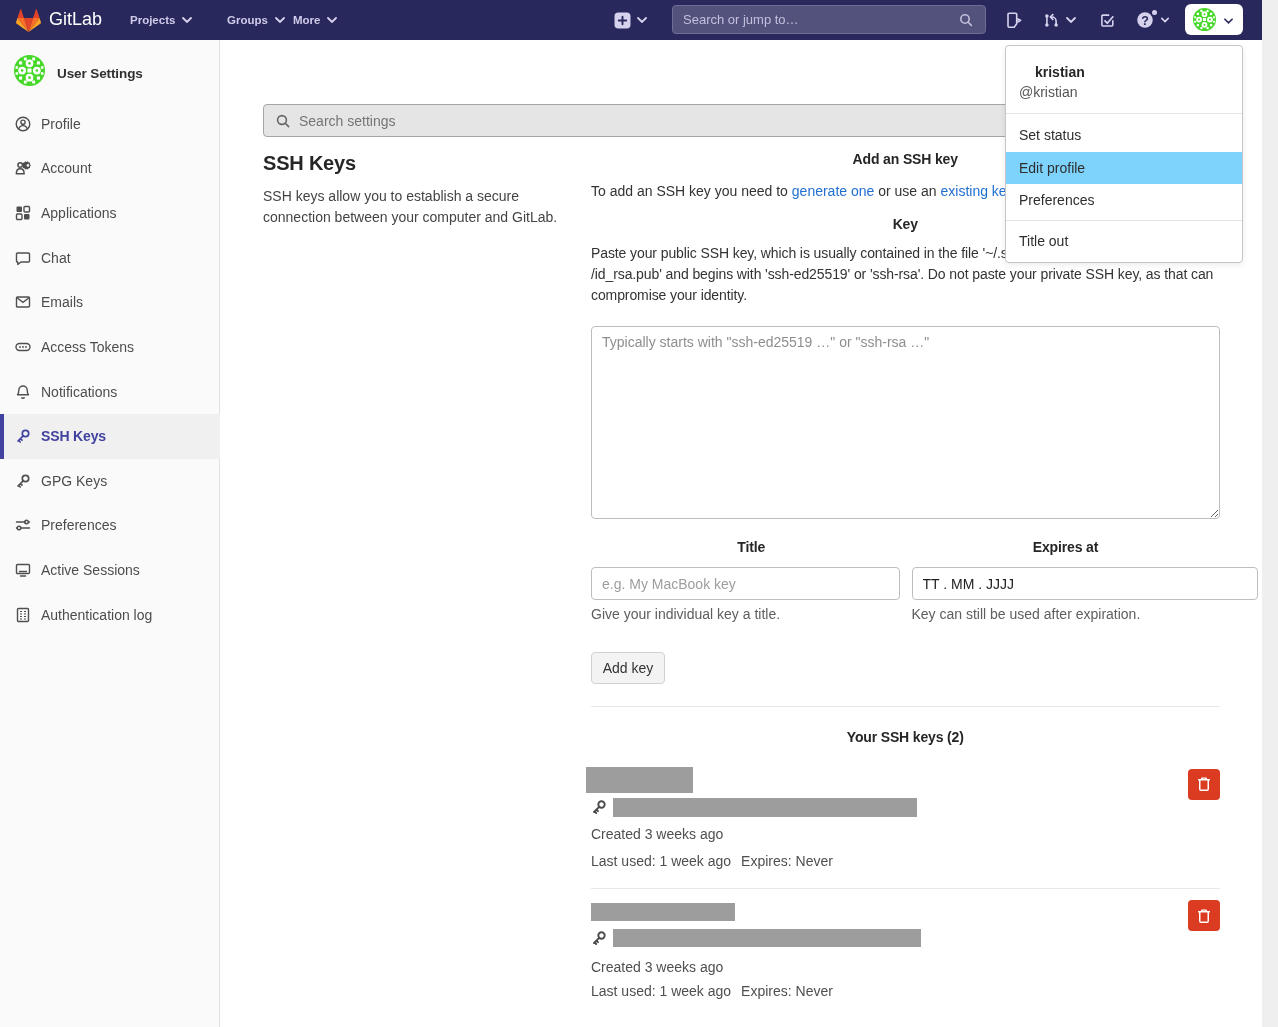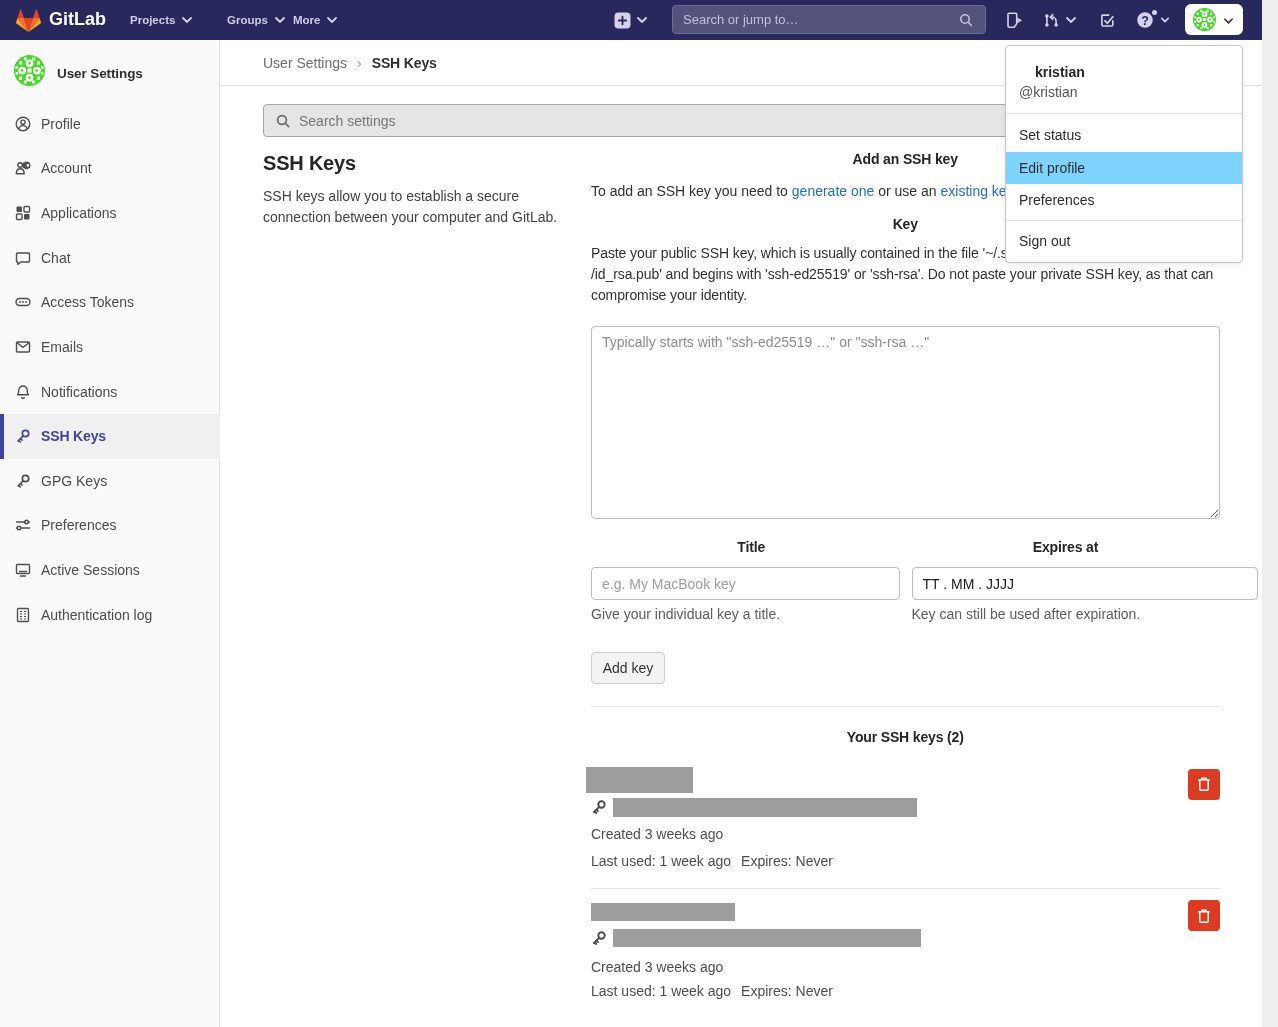--- a/index.html
+++ b/index.html
@@ -5,21 +5,21 @@
 * { margin:0; padding:0; box-sizing:border-box; }
 html,body { width:1278px; height:1027px; overflow:hidden; font-family:"Liberation Sans", sans-serif; background:#fff; }
 body { position:relative; font-size:14px; color:#333; }
 
 
 .scrollstrip { position:absolute; right:0; top:0; width:16px; height:1027px; background:#efefef; z-index:50; }
 
 
 .navbar { position:absolute; left:0; top:0; width:1262px; height:40px; background:#29285c; z-index:40; }
 .nav-logo { position:absolute; left:15.5px; top:7.5px; }
-.nav-wordmark { position:absolute; left:49px; top:9px; font-size:18px; font-weight:700; color:#fff; letter-spacing:0; }
+.nav-wordmark { position:absolute; left:49px; top:9px; font-size:18px; font-weight:400; color:#fff; letter-spacing:0; }
 .nav-item { position:absolute; top:0; height:40px; display:flex; align-items:center; color:#cfcbe9; font-weight:700; font-size:11.5px; }
 .nav-chev { margin-left:7px; }
 .nav-search { position:absolute; left:672px; top:5px; width:314px; height:29px; background:#53527d; border:1px solid #6e6d95; border-radius:4px; color:#c3bfdc; font-size:13px; line-height:27px; padding-left:10px; }
 .nav-ic { position:absolute; top:0; height:40px; display:flex; align-items:center; }
 .avatar-btn { position:absolute; left:1185px; top:4px; width:58px; height:31px; background:#fff; border-radius:6px; }
 
 
 .sidebar { position:absolute; left:0; top:40px; width:220px; height:987px; background:#fafafa; border-right:1px solid #e1e1e1; z-index:10; }
 .sb-head { position:absolute; left:0; top:15px; width:220px; height:40px; }
 .sb-avatar { position:absolute; left:14px; top:0; }
@@ -71,23 +71,20 @@
 .udrop .uname { position:absolute; left:13px; top:18px; font-size:14px; font-weight:700; color:#262626;margin-left:16px; }
 .udrop .uhandle { position:absolute; left:13px; top:38px; font-size:14px; color:#555; }
 .udrop .div1 { position:absolute; left:0; top:67.5px; width:100%; border-top:1px solid #e3e3e3; }
 .udrop .div2 { position:absolute; left:0; top:174px; width:100%; border-top:1px solid #e3e3e3; }
 .ditem { position:absolute; left:0; width:100%; height:32px; line-height:32px; padding-left:13px; font-size:14px; color:#2e2e2e; }
 </style>
 </head>
 <body>
 
 <div class="content">
-  <div class="breadcrumbs">
-    <div class="bc-inner">User Settings<span class="bc-sep">›</span><b>SSH Keys</b></div>
-  </div>
   <div class="search-settings">
     <svg width="14" height="14" viewBox="0 0 14 14">
         <circle cx="6" cy="6" r="4.4" fill="none" stroke="#666" stroke-width="1.6"></circle>
         <line x1="9.3" y1="9.3" x2="12.6" y2="12.6" stroke="#666" stroke-width="1.6" stroke-linecap="round"></line>
       </svg>
     <span class="ph">Search settings</span>
   </div>
 
   <div class="col-left">
     <h4>SSH Keys</h4>
@@ -207,29 +204,29 @@
             <rect x="1.5" y="1.5" width="5.5" height="5.5" rx="1"></rect>
             <rect x="9" y="1.5" width="5.5" height="5.5" rx="1" fill="none" stroke="#4f4f4f" stroke-width="1.4"></rect>
             <rect x="1.5" y="9" width="5.5" height="5.5" rx="1" fill="none" stroke="#4f4f4f" stroke-width="1.4"></rect>
             <rect x="9" y="9" width="5.5" height="5.5" rx="1"></rect>
           </g>
         </svg>Applications</div>
     <div class="sb-item"><svg width="16" height="16" viewBox="0 0 16 16">
           <path d="M2.5 3h11a1 1 0 0 1 1 1v7a1 1 0 0 1-1 1H6l-3.2 2.4V12h-.3a1 1 0 0 1-1-1V4a1 1 0 0 1 1-1z" fill="none" stroke="#4f4f4f" stroke-width="1.4" stroke-linejoin="round"></path>
         </svg>Chat</div>
     <div class="sb-item"><svg width="16" height="16" viewBox="0 0 16 16">
+          <rect x="1.5" y="3" width="13" height="10" rx="1" fill="none" stroke="#4f4f4f" stroke-width="1.4"></rect>
+          <path d="M2 3.7l6 4.6 6-4.6" fill="none" stroke="#4f4f4f" stroke-width="1.4"></path>
+        </svg>Emails</div>
+    <div class="sb-item"><svg width="16" height="16" viewBox="0 0 16 16">
           <rect x="1" y="4.5" width="14" height="7" rx="3.5" fill="none" stroke="#4f4f4f" stroke-width="1.4"></rect>
           <circle cx="5" cy="8" r="0.9" fill="#4f4f4f"></circle>
           <circle cx="8" cy="8" r="0.9" fill="#4f4f4f"></circle>
           <circle cx="11" cy="8" r="0.9" fill="#4f4f4f"></circle>
         </svg>Access Tokens</div>
-    <div class="sb-item"><svg width="16" height="16" viewBox="0 0 16 16">
-          <rect x="1.5" y="3" width="13" height="10" rx="1" fill="none" stroke="#4f4f4f" stroke-width="1.4"></rect>
-          <path d="M2 3.7l6 4.6 6-4.6" fill="none" stroke="#4f4f4f" stroke-width="1.4"></path>
-        </svg>Emails</div>
     <div class="sb-item"><svg width="16" height="16" viewBox="0 0 16 16">
           <path d="M8 2a4.2 4.2 0 0 1 4.2 4.2c0 2.5.6 3.7 1.3 4.6H2.5c.7-.9 1.3-2.1 1.3-4.6A4.2 4.2 0 0 1 8 2z" fill="none" stroke="#4f4f4f" stroke-width="1.4" stroke-linejoin="round"></path>
           <path d="M6.5 13.2a1.6 1.6 0 0 0 3 0" fill="none" stroke="#4f4f4f" stroke-width="1.4"></path>
         </svg>Notifications</div>
     <div class="sb-item active"><svg width="16" height="16" viewBox="0 0 16 16">
           <g fill="none" stroke="#41419f" stroke-width="1.7">
             <circle cx="10.5" cy="5.5" r="3.2"></circle>
             <path d="M8.2 7.8 L3 13 M3.6 12.4 L5.2 14 M5.4 10.6 L7 12.2" stroke-linecap="round"></path>
           </g>
         </svg>SSH Keys</div>
@@ -368,16 +365,16 @@
 </div>
 
 <div class="udrop">
   <div class="uname">kristian</div>
   <div class="uhandle">@kristian</div>
   <div class="div1"></div>
   <div class="ditem" style="top:73px;">Set status</div>
   <div class="ditem" style="top:106px; background:#7dd3fc;">Edit profile</div>
   <div class="ditem" style="top:138px;">Preferences</div>
   <div class="div2"></div>
-  <div class="ditem" style="top:179px;">Sign out</div>
+  <div class="ditem" style="top:179px;">Title out</div>
 </div>
 
 <div class="scrollstrip"></div>
 
 </body></html>

